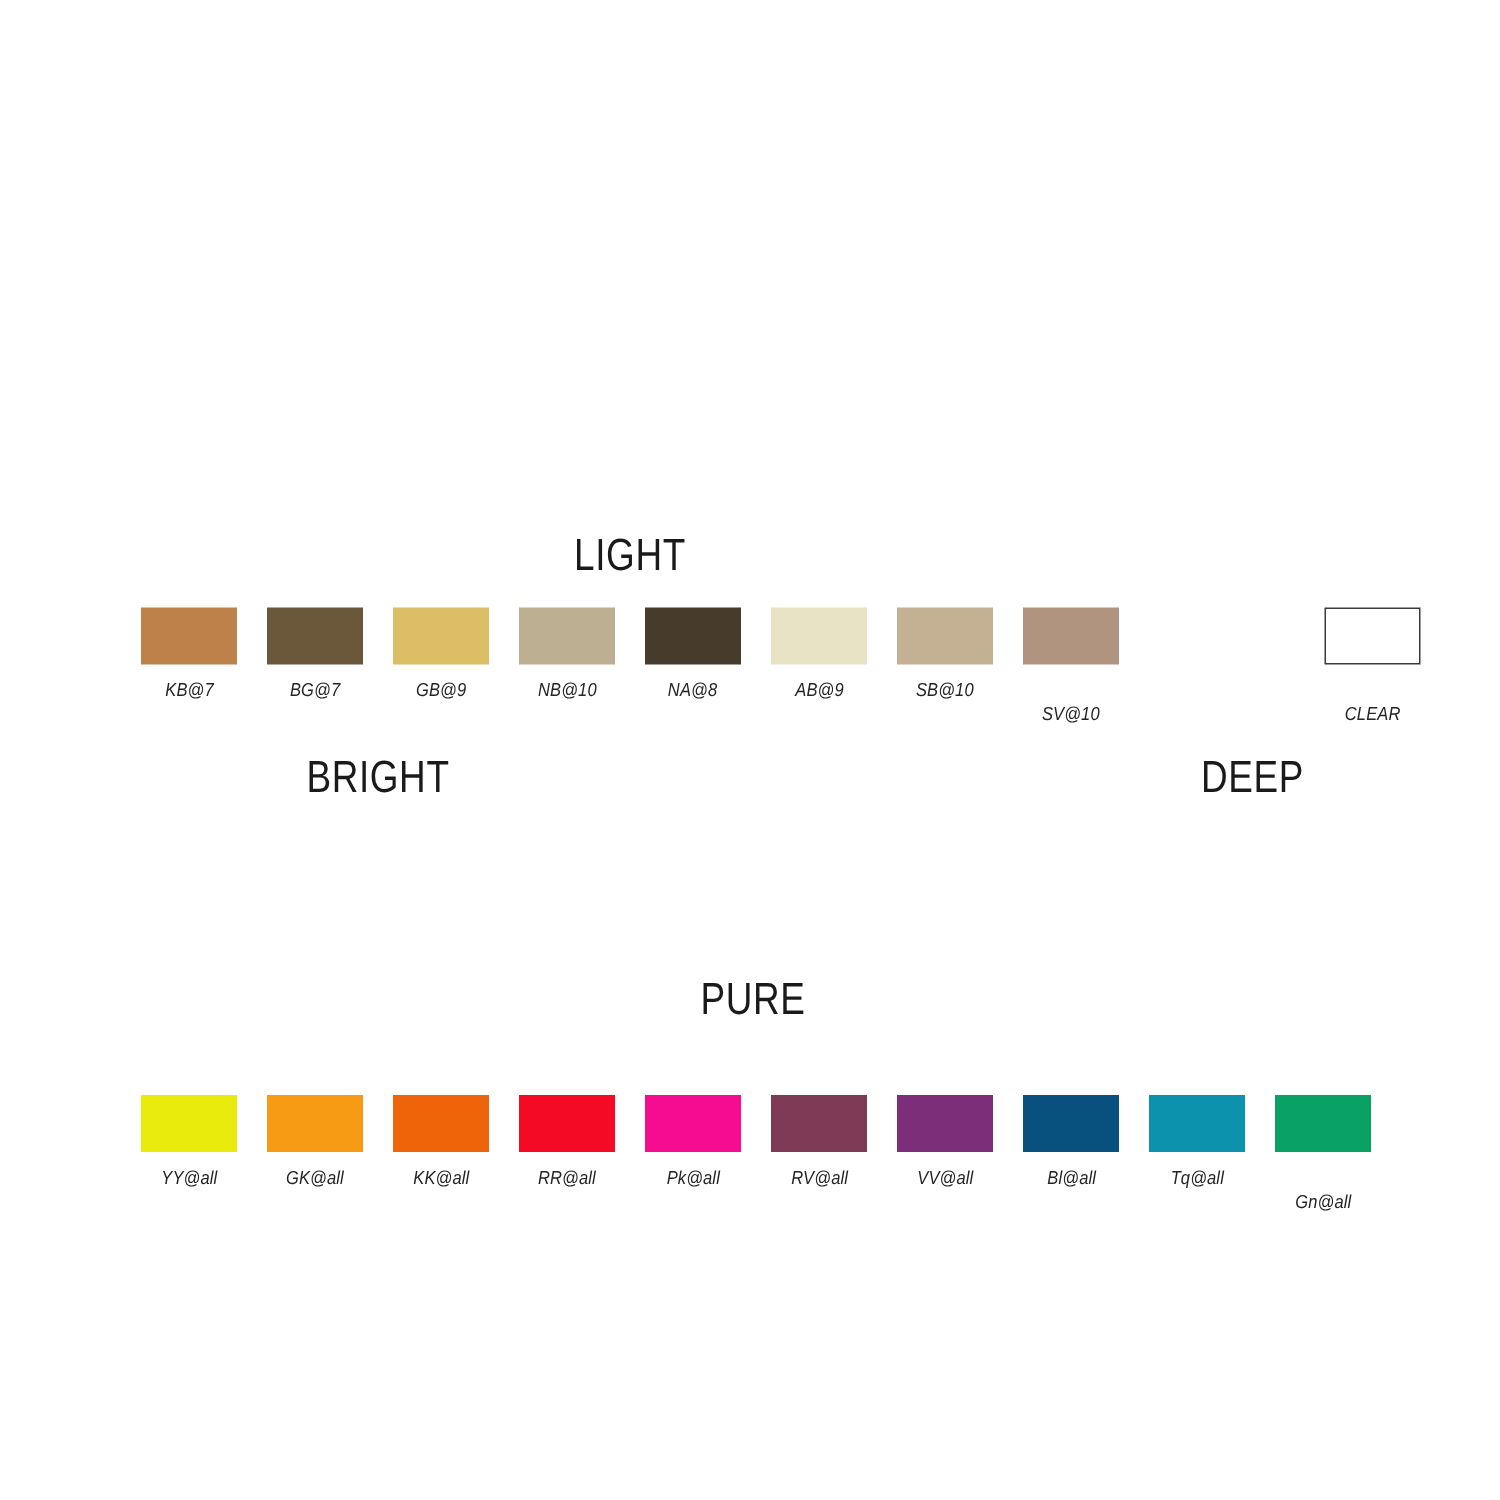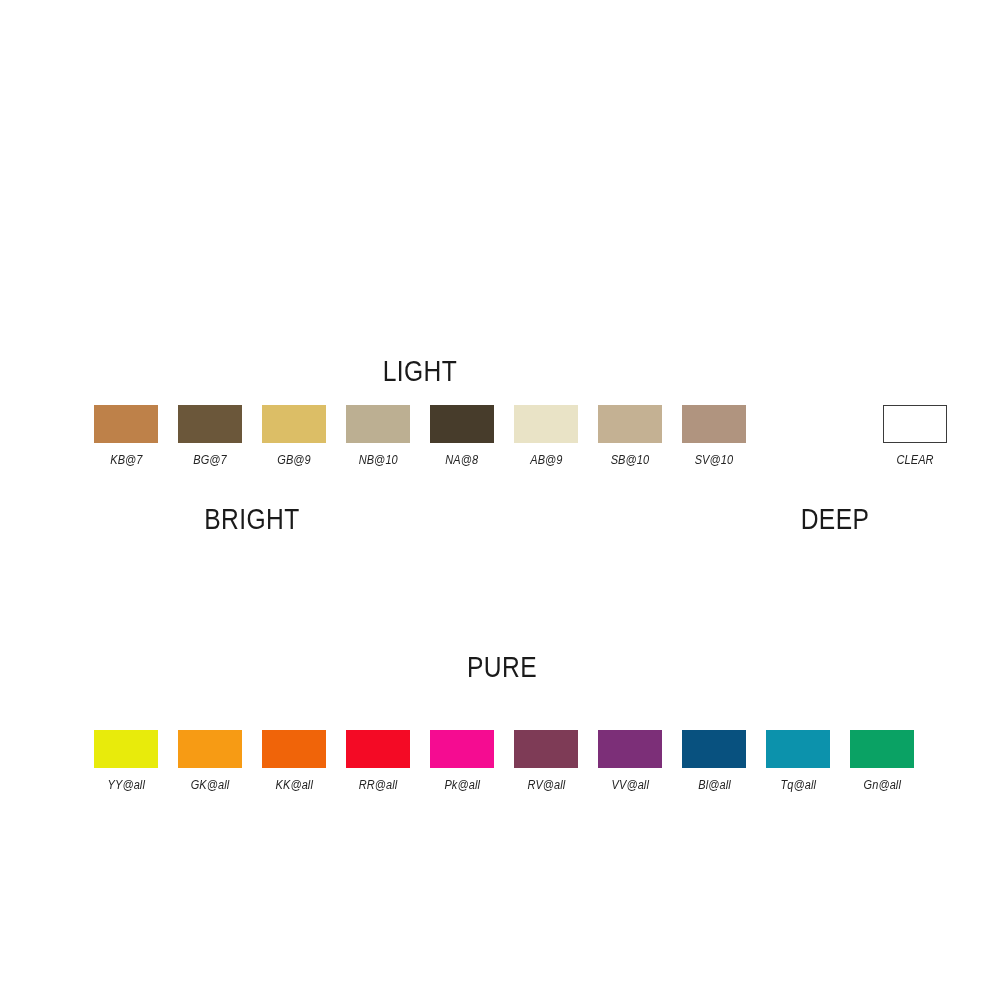--- a/index.html
+++ b/index.html
@@ -46,21 +46,21 @@
     align-items: flex-start;
     font-style: italic;
   }
   .swatch-cell {
     width: 64px;
     margin-right: 20px;
     display: flex;
     flex-direction: column;
     align-items: center;
   }
-  .swatch-cell:last-child { margin-right: 0; }
+  .swatch-cell:last-child { margin-right: 0; gap: 16px; }
 
   .swatch-chip {
     width: 64px;
     height: 38px;
     box-sizing: border-box;
     display: block;
   }
   .swatch-chip.outlined {
     background: #ffffff;
     border: 1.5px solid #3b3b3b;

